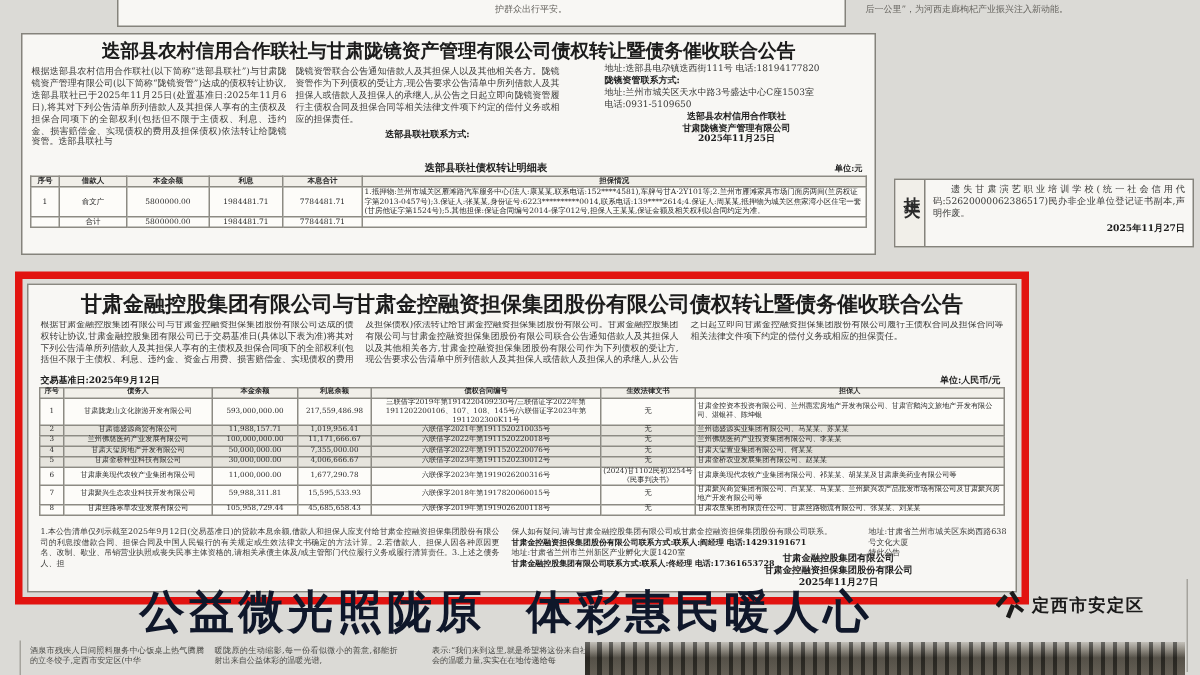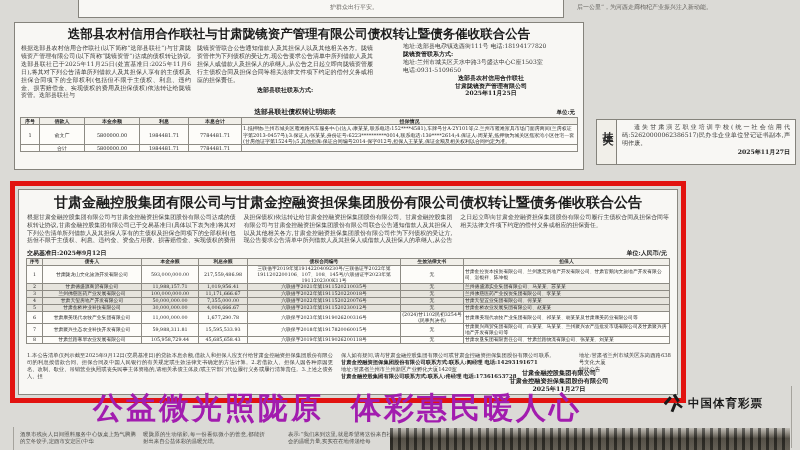--- a/index.html
+++ b/index.html
@@ -55,21 +55,21 @@
     </div>
     <div class="abs" style="left:388px;top:19px;width:176px;">
       <div class="tiny">地址:迭部县电尕镇迭西街111号 电话:18194177820</div>
       <div class="tiny b">陇镜资管联系方式:</div>
       <div class="tiny">地址:兰州市城关区天水中路3号盛达中心C座1503室</div>
       <div class="tiny">电话:0931-5109650</div>
       <div class="tiny b ctr">迭部县农村信用合作联社</div>
       <div class="tiny b ctr">甘肃陇镜资产管理有限公司</div>
       <div class="tiny b ctr">2025年11月25日</div>
     </div>
-    <div class="abs b ctr" style="left:0;width:560px;top:84px;font-size:6.8px;">迭部县联社债权转让明细表</div>
+    <div class="abs b ctr" style="left:0;width:560px;top:84px;font-size:6.8px;padding-left:29px;">迭部县联社债权转让明细表</div>
     <div class="abs b" style="right:8px;top:86px;font-size:5.5px;">单位:元</div>
     <table id="t1" class="abs" style="left:5px;top:94px;width:558px;">
         <thead>
           <tr>
             <th>序号</th>
             <th>借款人</th>
             <th>本金余额</th>
             <th>利息</th>
             <th>本息合计</th>
             <th>担保情况</th>
@@ -210,34 +210,34 @@
         <div class="tiny" style="font-size:5.3px;">特此公告</div>
       </div>
       <div class="abs ctr" style="left:430px;top:179px;width:220px;font-size:6.2px;line-height:1.3;">
         <div class="b">甘肃金融控股集团有限公司</div>
         <div class="b">甘肃金控融资担保集团股份有限公司</div>
         <div class="b">2025年11月27日</div>
       </div>
     </div>
   </div>
 
-  <div class="abs b ctr" style="left:20px;top:388px;width:635px;font-size:30px;letter-spacing:3px;color:#a21caf;white-space:pre;">公益微光照陇原  体彩惠民暖人心</div>
+  <div class="abs b ctr" style="left:20px;top:388px;width:635px;font-size:30px;letter-spacing:3px;color:#0f172a;white-space:pre;">公益微光照陇原  体彩惠民暖人心</div>
 
   <div class="abs" style="left:664px;top:393px;display:flex;align-items:center;gap:4px;">
     <span style="display:inline-block;width:20px;height:20px;">
       <svg viewBox="0 0 24 24" width="20" height="20">
         <g fill="#1a1a1a">
           <rect x="3" y="4" width="3.6" height="11" transform="rotate(40 5 9)"></rect>
           <rect x="13" y="1" width="3.6" height="10" transform="rotate(-33 15 6)"></rect>
           <rect x="10" y="12" width="3.6" height="11" transform="rotate(22 12 17)"></rect>
           <rect x="17" y="11" width="3" height="8" transform="rotate(-52 18.5 15)"></rect>
         </g>
       </svg>
     </span>
-    <span class="b" style="font-size:11.5px;letter-spacing:1px;color:#1a1a1a;">中国体育彩票</span>
+    <span class="b" style="font-size:11.5px;letter-spacing:1px;color:#1a1a1a;">定西市安定区</span>
   </div>
   <div class="abs vline" style="left:791px;top:386px;height:62px;"></div>
   <div class="abs vline" style="left:13px;top:427px;height:23px;"></div>
 
   <div class="abs tiny" style="left:20px;top:431px;width:116px;font-size:5.4px;color:#4a4a46;">酒泉市残疾人日间照料服务中心饭桌上热气腾腾的立冬饺子,定西市安定区(中华</div>
   <div class="abs tiny" style="left:143px;top:431px;width:122px;font-size:5.4px;color:#4a4a46;">暖陇原的生动缩影,每一份看似微小的善意,都能折射出来自公益体彩的温暖光谱,</div>
   <div class="abs tiny" style="left:288px;top:431px;width:104px;font-size:5.4px;color:#4a4a46;">表示:“我们来到这里,就是希望将这份来自社会的温暖力量,实实在在地传递给每</div>
   <div class="abs roof" style="left:390px;top:428px;width:400px;height:22px;"></div>
 
 </div>

